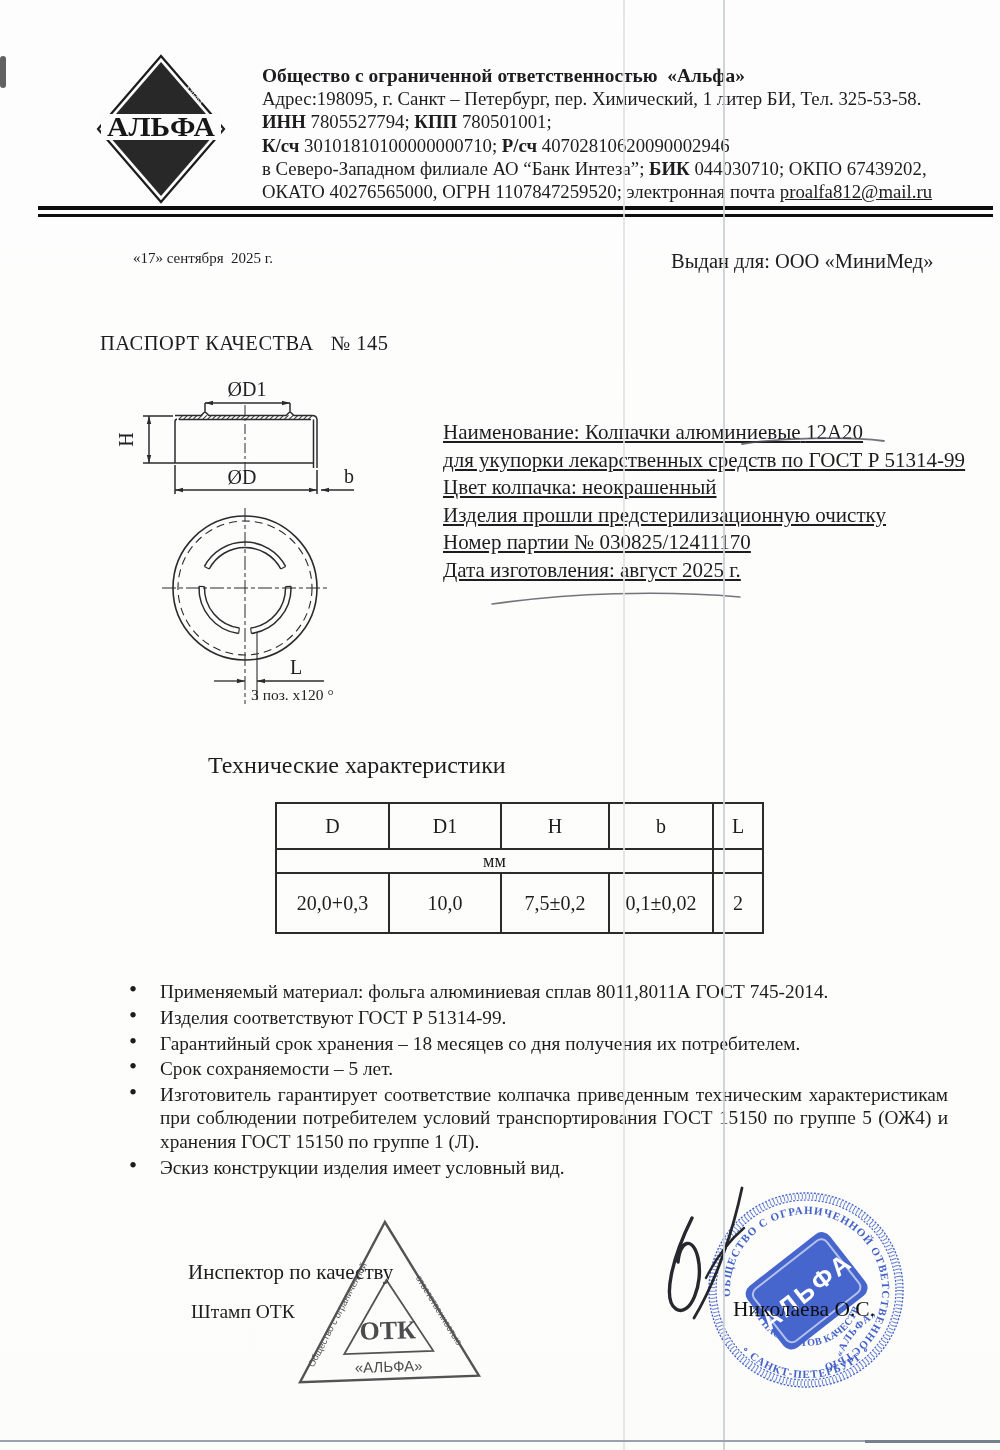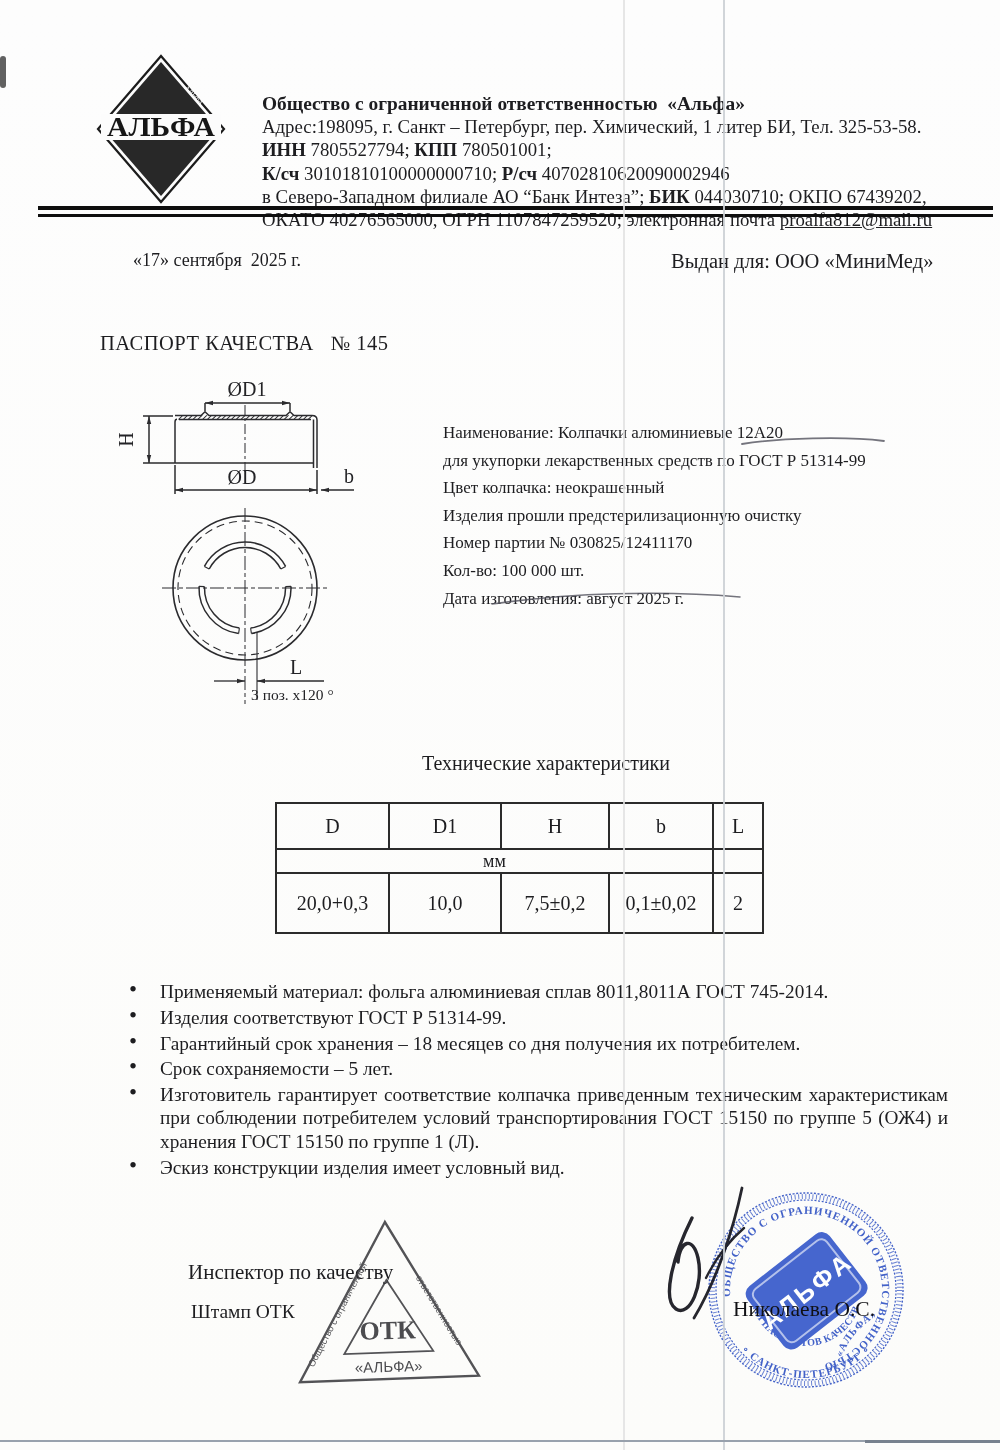--- a/index.html
+++ b/index.html
@@ -10,32 +10,32 @@
   .keep{white-space:pre;}
   
   .fold{position:absolute;top:0;bottom:0;width:2px;z-index:9;pointer-events:none;}
   .fold1{left:623px;background:#e2e2e2;opacity:.85;}
   .fold2{left:723px;background:#ccd0d5;opacity:.9;}
   .scanline-bottom{position:absolute;left:0;top:1440px;width:1000px;height:2px;background:#98a1ac;z-index:9;}
   .scanline-bottom2{position:absolute;left:865px;top:1440px;width:135px;height:3px;background:#77818d;z-index:9;}
   .smudge{position:absolute;left:0;top:56px;width:6px;height:32px;background:#3a3a3a;border-radius:3px;opacity:.8;}
   
   .logo{left:96px;top:54px;width:130px;height:150px;}
-  .company{left:262px;top:64px;width:722px;font-size:18.8px;line-height:23.2px;margin-top:28px;}
+  .company{left:262px;top:64px;width:722px;font-size:18.8px;line-height:23.2px;}
   .company .cname{font-weight:bold;font-size:19.4px;white-space:pre;}
   .b{font-weight:bold;}
   .u{text-decoration:underline;}
   .rule{left:38px;top:206px;width:955px;height:4px;border-top:4px solid #0e0e0e;border-bottom:3px solid #0e0e0e;}
-  .date{left:133px;top:250px;font-size:18px;}
+  .date{left:133px;top:250px;font-size:15px;}
   .issued{left:671px;top:250px;font-size:20.5px;}
   .doctitle{left:100px;top:332px;width:860px;text-align:left;font-size:20.5px;letter-spacing:.5px;}
   
   .drawing{left:118px;top:378px;z-index:2;}
-  .product{left:443px;top:419px;width:545px;font-size:17px;line-height:27.6px;}
-  .specs-title{left:216px;top:752px;width:660px;text-align:center;font-size:20px;}
+  .product{left:443px;top:419px;width:545px;font-size:21px;line-height:27.6px;text-decoration:underline;}
+  .specs-title{left:208px;top:752px;width:660px;text-align:left;font-size:24px;}
   table.specs{left:275px;top:802px;width:487px;border-collapse:collapse;table-layout:fixed;
     font-size:20px;text-align:center;}
   table.specs td,table.specs th{border:2px solid #2b2b2b;font-weight:normal;padding:0;}
   table.specs .hrow th{height:44px;}
   table.specs .urow td{height:22px;font-size:18px;}
   table.specs .vrow td{height:58px;}
   
   ul.bullets{left:126px;top:980px;width:822px;margin:0;padding:0;list-style:none;
     font-size:19.3px;line-height:23.3px;}
   ul.bullets li{position:relative;padding-left:34px;margin-bottom:2.5px;text-align:justify;font-family:Liberation Serif, serif;}
@@ -171,21 +171,20 @@
 
   <div class="abs product">
     <div>
       <span>Наименование: Колпачки алюминиевые</span>
       <span>12А20</span>
     </div>
     <div>для укупорки лекарственных средств по ГОСТ Р 51314-99</div>
     <div>Цвет колпачка: неокрашенный</div>
     <div>Изделия прошли предстерилизационную очистку</div>
     <div>Номер партии № 030825/12411170</div>
-    <div>Кол-во: 100 000 шт.</div>
     <div>Дата изготовления: август 2025 г.</div>
   </div>
 
   <div class="abs specs-title">Технические характеристики</div>
 
   <table class="abs specs">
     <colgroup>
       <col style="width:113px">
         <col style="width:112px">
         <col style="width:108px">

